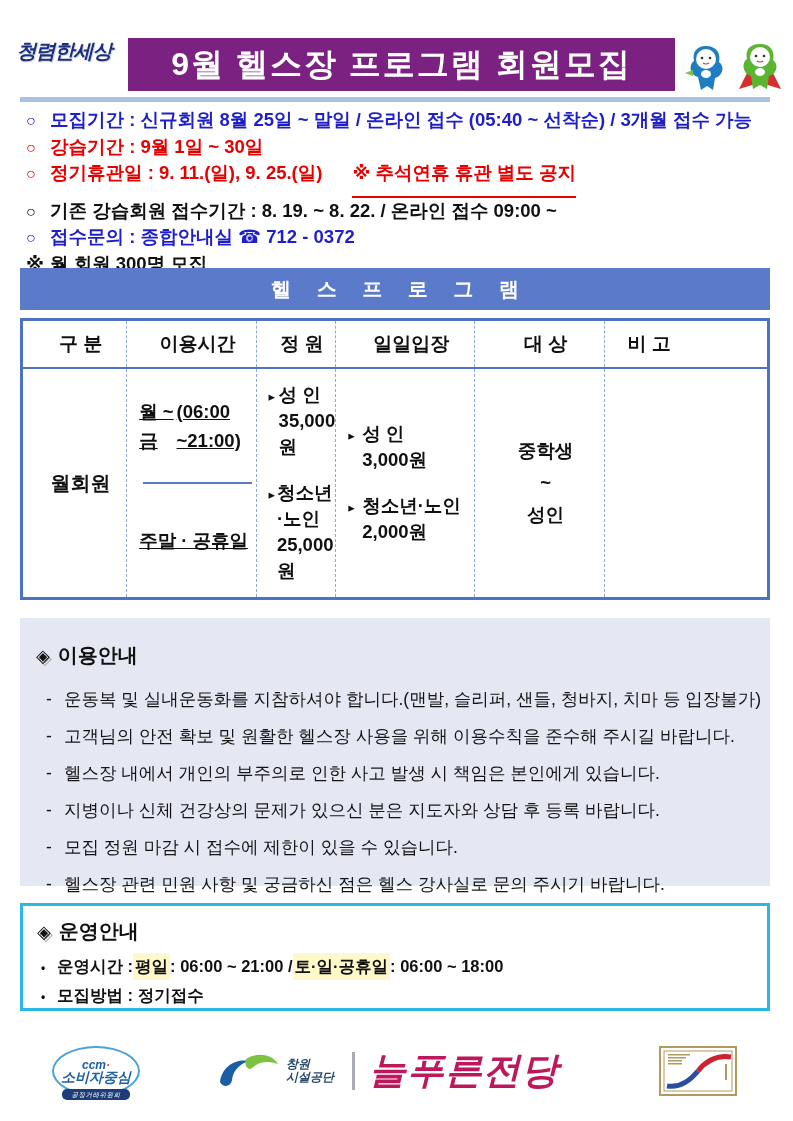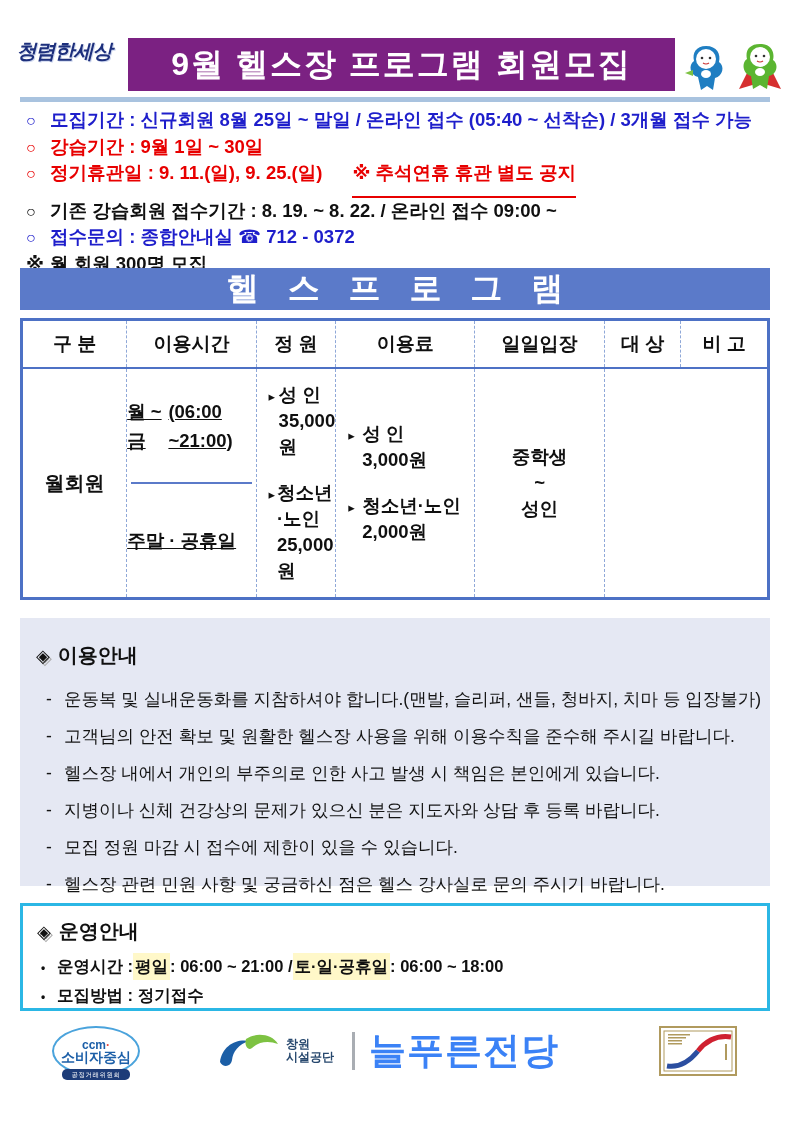--- a/index.html
+++ b/index.html
@@ -33,42 +33,42 @@
   .c-red  { color:#e80000; }
   .c-black{ color:#101010; }
   .notice-suffix { margin-left:30px; border-bottom:2.5px solid #e80000; padding-bottom:10px; }
   .note-line { display:flex; font-size:18.5px; font-weight:bold; color:#101010; line-height:26px; }
   .note-line .marker { width:24px; flex:0 0 24px; }
 
   
   .program-banner {
     position:absolute; top:268px; left:20px; width:750px; height:42px;
     background:#5b7ac9; color:#fff; display:flex; align-items:center; justify-content:center;
-    font-size:32px; font-weight:bold; letter-spacing:10px; padding-left:10px;
+    font-size:20px; font-weight:bold; letter-spacing:10px; padding-left:10px;
   }
 
   
   .program-table {
     position:absolute; top:318px; left:20px; width:750px; height:282px;
     border:3px solid #4d71c5; display:flex; flex-direction:column; background:#fff;
   }
   .tgrid { display:grid; grid-template-columns:14% 17.4% 10.7% 18.7% 17.4% 10.3% 11.5%; }
   .thead { height:48px; border-bottom:2px solid #4d71c5; }
   .thead .tcell { display:flex; align-items:center; justify-content:center; font-size:19px; font-weight:bold; color:#101010; }
   .tbody { flex:1; }
-  .tcell { border-right:1.5px dashed #8fa8d8; }
+  .tcell { border-right:1.5px dashed #8fa8d8;padding-left:12px; }
   .tcell:last-child { border-right:none; }
   .cell-center { display:flex; flex-direction:column; align-items:center; justify-content:center; font-size:20px; font-weight:bold; color:#101010; }
   .hours-cell { display:flex; flex-direction:column; font-weight:bold; color:#101010; }
   .hours-half { flex:1; display:flex; align-items:center; justify-content:flex-start; font-size:18.5px; line-height:29px;text-decoration:underline; }
   .hours-divider { height:0; border-top:2px solid #5b7ac9; margin:0 4px; }
   .fee-cell { display:flex; flex-direction:column; justify-content:center; gap:20px; padding-left:12px; font-weight:bold; color:#101010; }
   .fee-entry { display:flex; align-items:flex-start; font-size:18.5px; line-height:26px; }
   .fee-entry .arrow { width:14px; font-size:13px; padding-top:2px; }
-  .target-cell { gap:2px; font-size:18.5px; line-height:24px; }
+  .target-cell { gap:8px; font-size:18.5px; line-height:24px; }
 
   
   .usage-box {
     position:absolute; top:618px; left:20px; width:750px; height:268px;
     background:#e5e8f3; padding:24px 14px 0 16px;
   }
   .section-head { display:flex; align-items:center; gap:8px; font-size:20px; font-weight:bold; color:#101010; }
   .diamond-icon { font-size:18px; color:#111; text-shadow:2px 2px 0 #aaa; }
   .usage-items { margin-top:12px; padding-left:10px; }
   .usage-item { display:flex; font-size:17.5px; color:#141414; line-height:37px; white-space:nowrap; }
@@ -78,37 +78,37 @@
   .op-box {
     position:absolute; top:903px; left:20px; width:750px; height:108px;
     background:#fff; border:3px solid #2bb7e5; padding:12px 14px 0 14px;
   }
   .op-items { margin-top:8px; padding-left:4px; }
   .op-item { display:flex; align-items:baseline; font-size:16.5px; font-weight:bold; color:#101010; line-height:27px; white-space:nowrap; }
   .op-item .bullet { width:16px; flex:0 0 16px; font-size:12px; }
   .hl { background:#fff8c9; padding:0 2px; }
 
   
-  .footer { position:absolute; top:1026px; left:0; width:793px; height:70px; display:flex; align-items:flex-start; }
+  .footer { position:absolute; top:1026px; left:0; width:793px; height:70px; display:flex; align-items:flex-end;font-style:italic; }
   .ccm-logo { margin-left:52px; width:92px; text-align:center; position:relative; }
   .ccm-ellipse {
     width:88px; height:50px; border:2.5px solid #4aa3dc; border-radius:50%;
     display:flex; flex-direction:column; align-items:center; justify-content:center; background:#fff;
   }
   .ccm-top { font-size:12px; font-weight:bold; color:#1c5fa8; line-height:12px; }
   .ccm-top .accent { color:#e8483c; }
   .ccm-name { font-size:14px; font-weight:bold; color:#1c5fa8; line-height:13px; }
   .ccm-banner {
     position:absolute; left:10px; bottom:-4px; width:68px; height:11px; background:#1d3c78;
     border-radius:5px; color:#fff; font-size:6.5px; line-height:11px; text-align:center; letter-spacing:0.5px;
   }
   .org-logo { margin-left:72px; display:flex; align-items:center; }
   .org-text { margin-left:4px; text-align:left; font-size:12px; font-weight:bold; color:#27486e; line-height:13px; }
   .org-sep { width:3px; height:38px; background:#a9adb3; margin:0 14px 0 18px; }
-  .org-brand { font-size:37px; font-weight:bold; color:#3b82f6; letter-spacing:1px; }
+  .org-brand { font-size:37px; font-weight:bold; color:#be185d; letter-spacing:1px; }
   .seal { margin-left:auto; margin-right:56px; }
 </style>
 </head>
 <body>
 
 <div class="page">
 
   <div class="header">
     <div class="brand-logo">
       <span>청렴한세상</span>
@@ -170,21 +170,20 @@
 
   <div class="program-banner">
     <span>헬 스  프 로 그 램</span>
   </div>
 
   <div class="program-table">
     <div class="tgrid thead">
       <div class="tcell">구 분</div>
       <div class="tcell">이용시간</div>
       <div class="tcell">정 원</div>
-      <div class="tcell">이용료</div>
       <div class="tcell">일일입장</div>
       <div class="tcell">대 상</div>
       <div class="tcell">비 고</div>
     </div>
     <div class="tgrid tbody">
       <div class="tcell cell-center">월회원</div>
       <div class="tcell hours-cell">
         <div class="hours-half">
           <span>월 ~ 금</span>
           <span>(06:00 ~21:00)</span>

